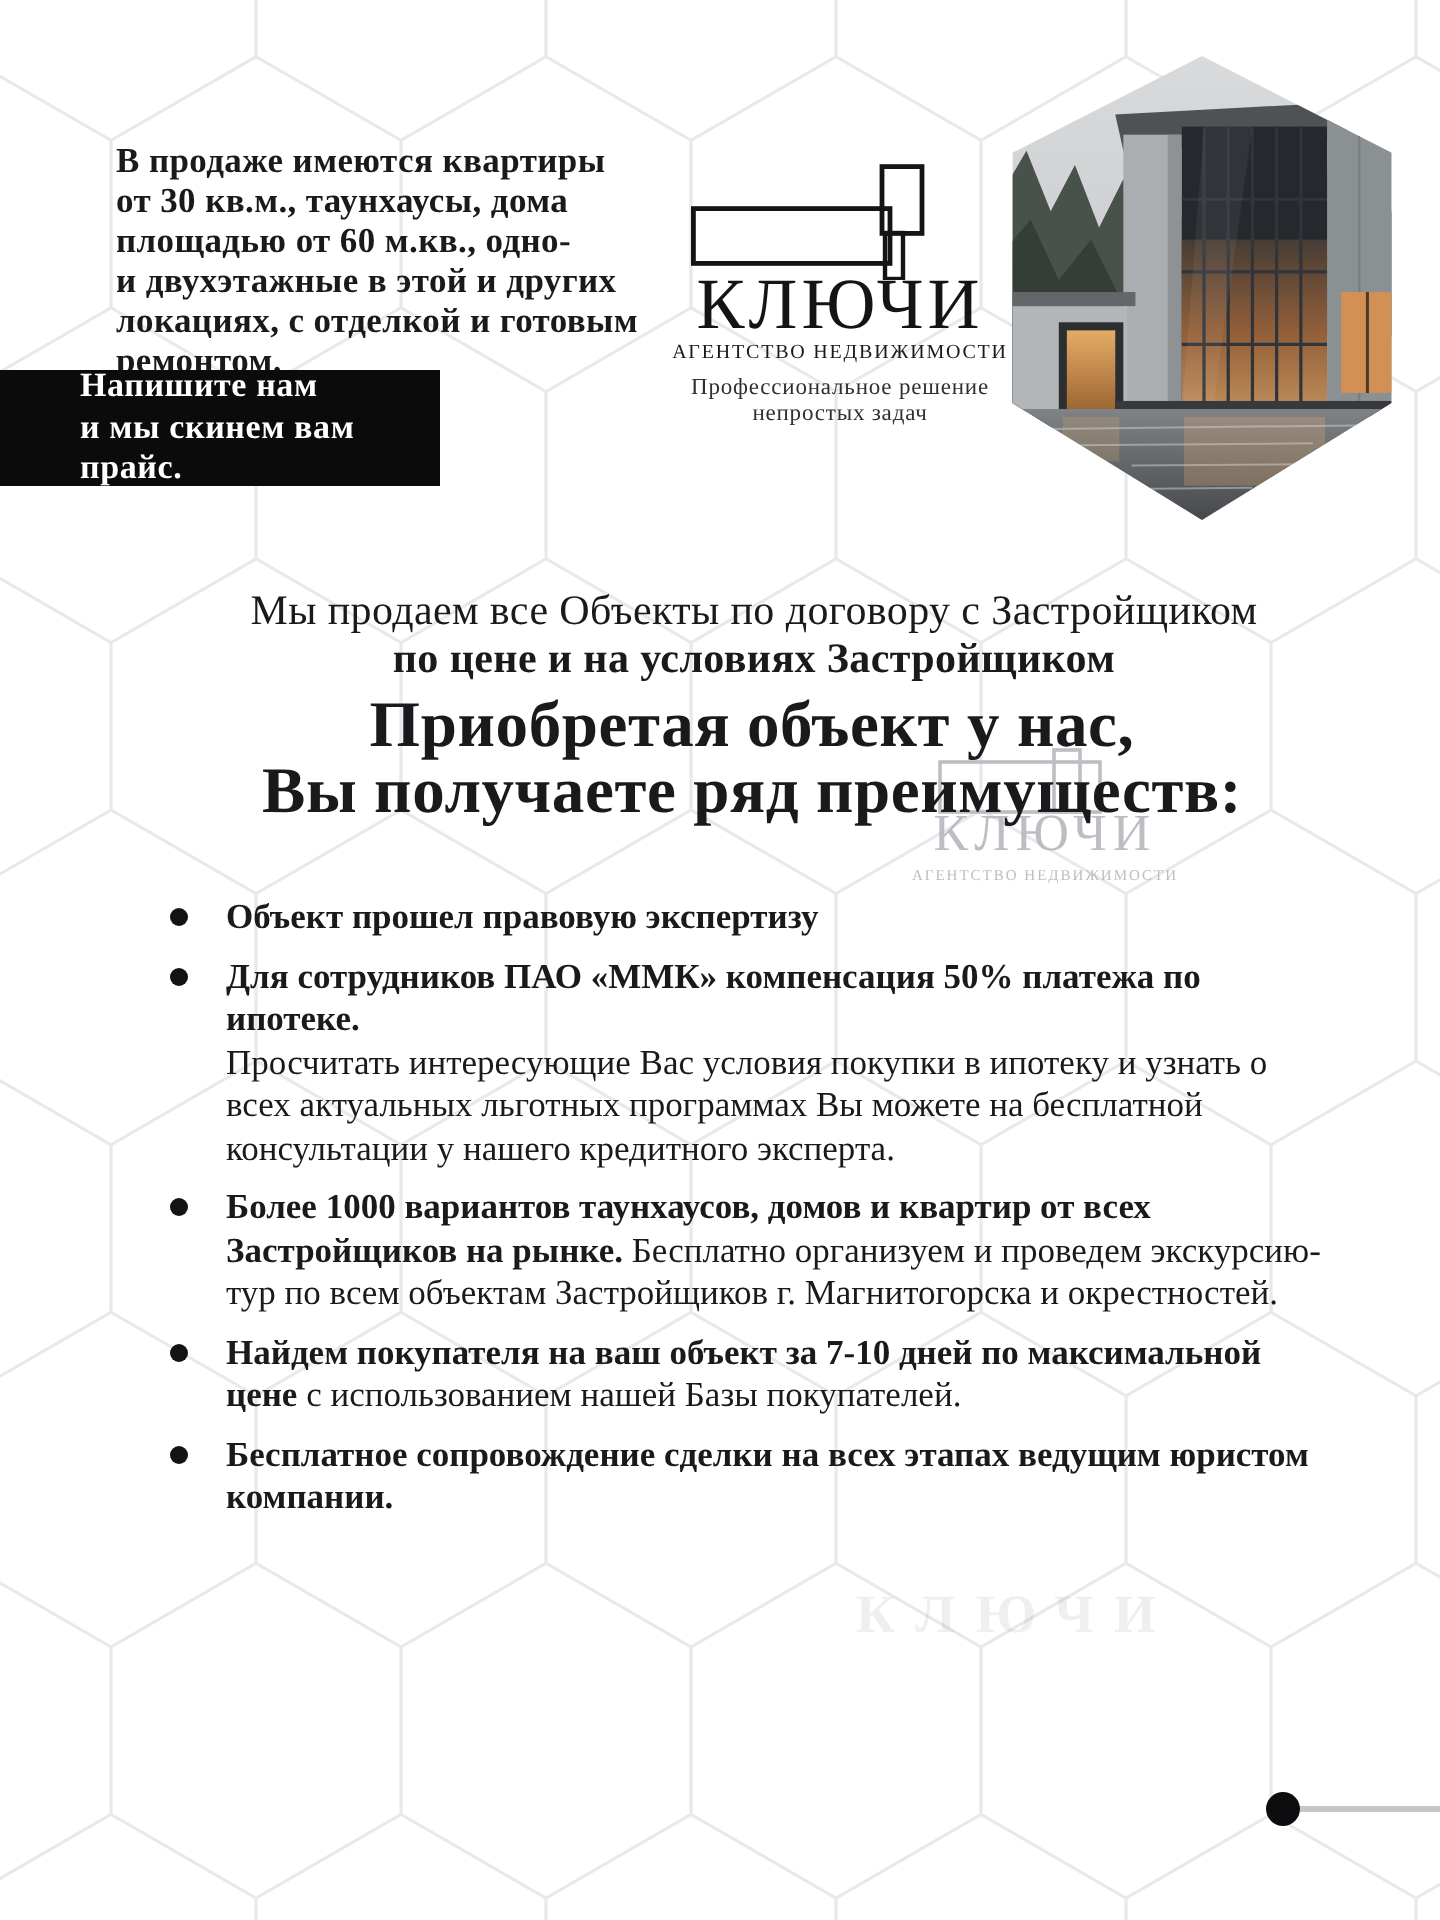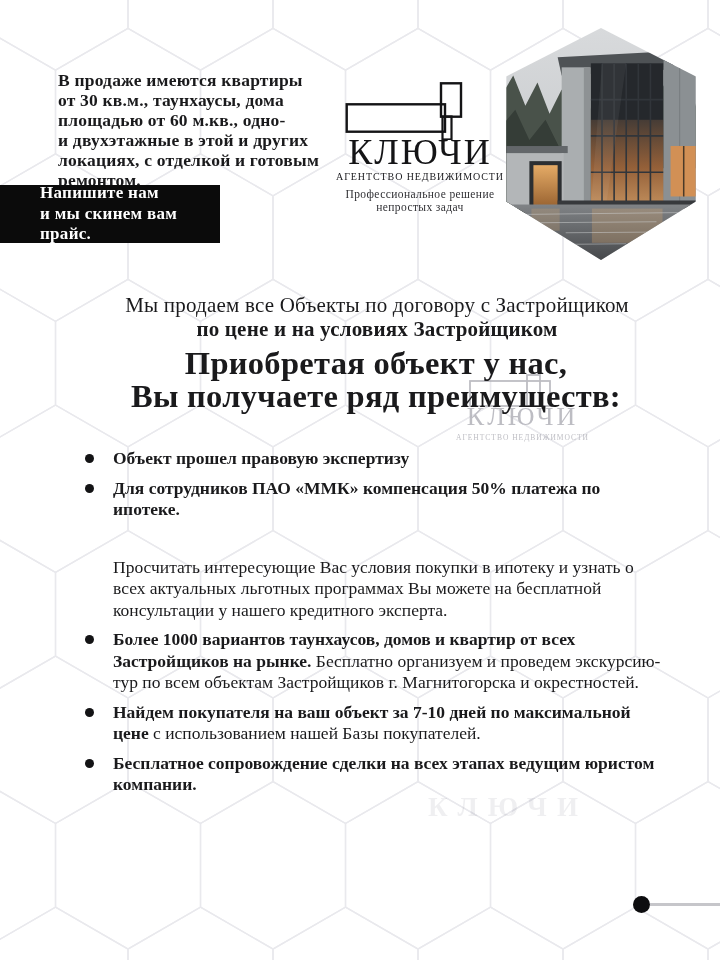--- a/index.html
+++ b/index.html
@@ -82,21 +82,21 @@
   .benefits{
     position:absolute;left:85px;top:448px;width:578px;margin:0;padding:0;z-index:2;
     list-style:none;font-size:17.5px;line-height:21.5px;
   }
   .benefits li{position:relative;padding-left:28px;margin-bottom:8px;}
   .benefits .dot{
     position:absolute;left:0;top:6px;width:9px;height:9px;border-radius:50%;
     background:#131315;
   }
   .benefits .b{font-weight:700;}
-  .benefits .r{font-weight:400;margin-top:36px;}
+  .benefits .r{font-weight:400;}
   .benefits .r.block{display:block;}
 
   
   .corner-dot{
     position:absolute;left:633px;top:896px;width:17px;height:17px;border-radius:50%;
     background:#0d0d0f;z-index:2;
   }
   .corner-line{
     position:absolute;left:650px;top:903px;width:70px;height:2.5px;
     background:#c6c6ca;z-index:1;

